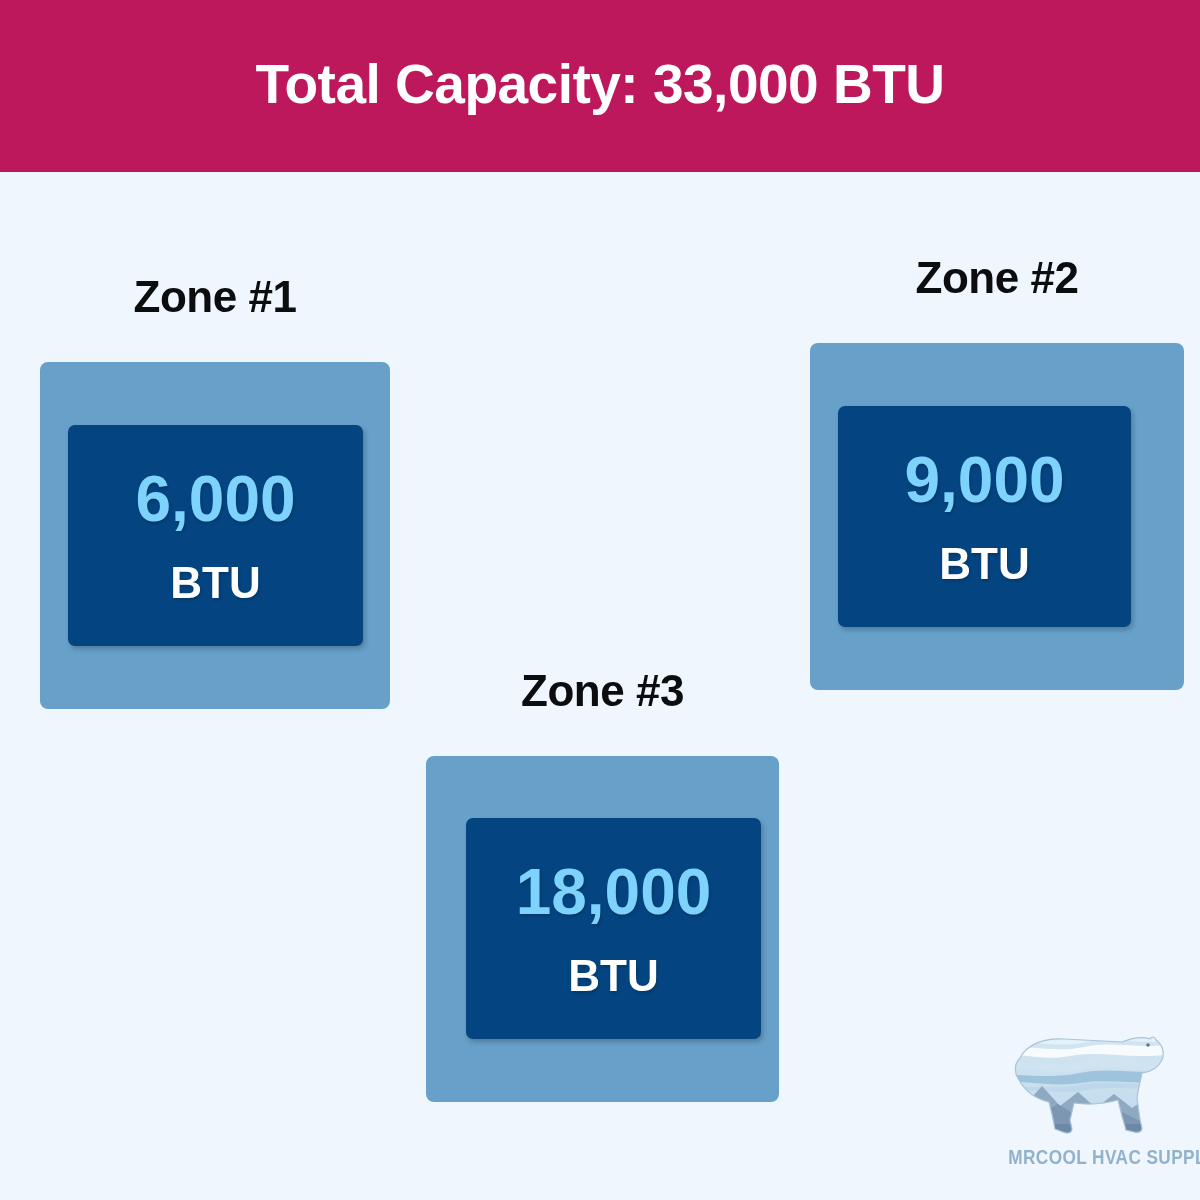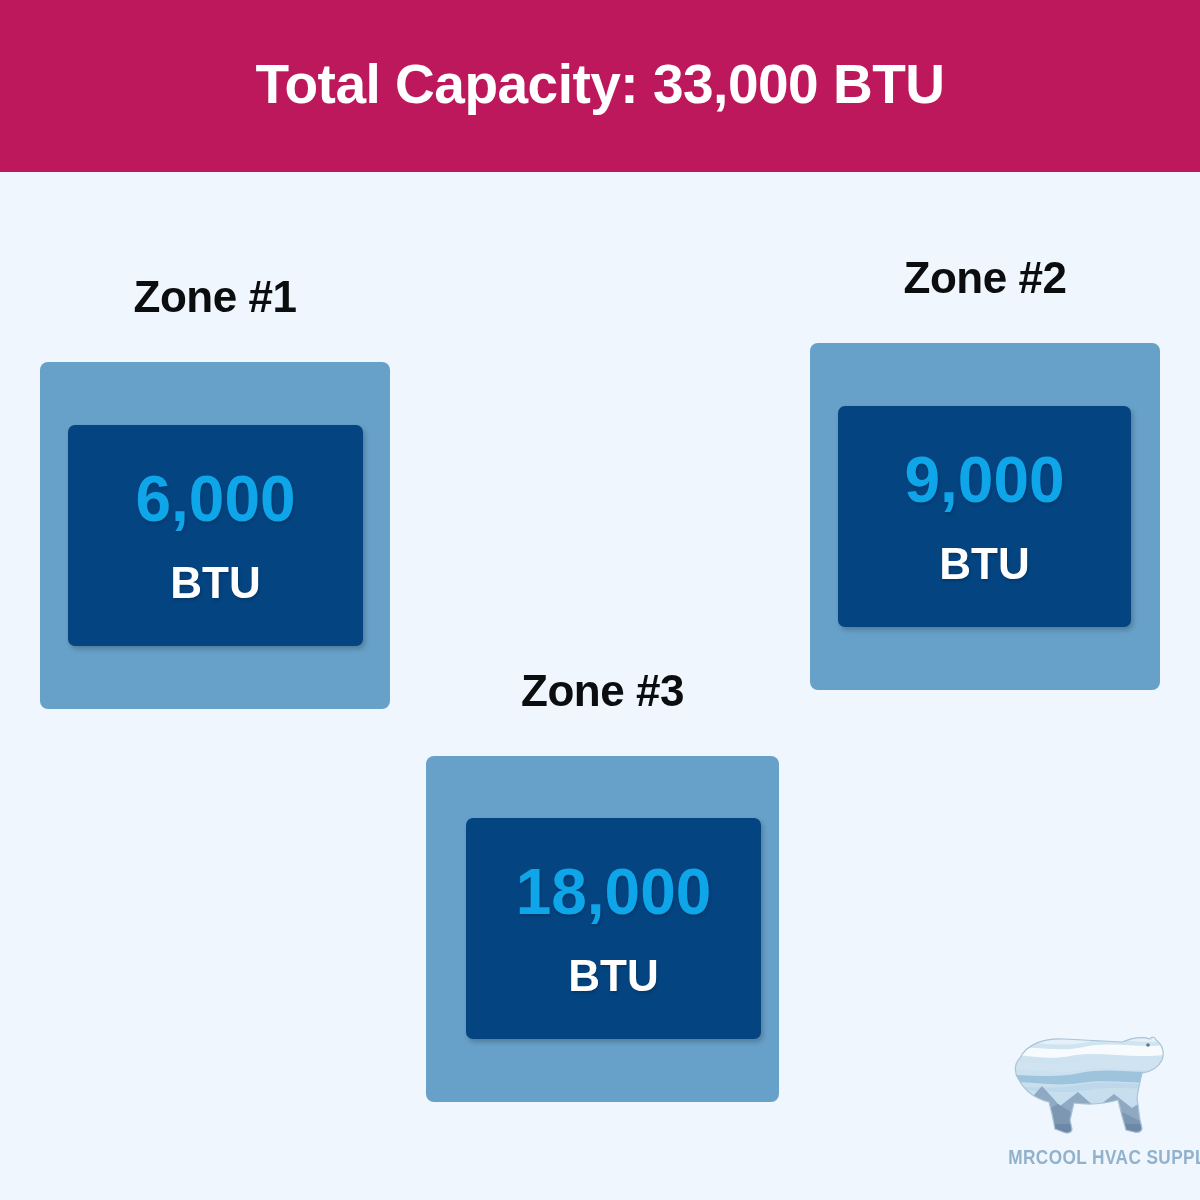--- a/index.html
+++ b/index.html
@@ -78,21 +78,21 @@
     background: #044480;
     border-radius: 7px;
     box-shadow: 2px 3px 5px rgba(0, 0, 0, 0.22);
     display: flex;
     flex-direction: column;
     align-items: center;
     justify-content: center;
     box-sizing: border-box;
   }
   .zone-value {
-    color: #0ea5e9;
+    color: #7dd3fc;
     font-size: 64px;
     font-weight: 600;
     line-height: 1;
     letter-spacing: 0px;
     white-space: nowrap;
     margin: 0 0 30px 0;
     text-shadow: 1px 2px 3px rgba(0, 0, 0, 0.18);
   }
   .zone-unit {
     color: #ffffff;
@@ -102,21 +102,21 @@
     white-space: nowrap;
     margin: 0;
     text-shadow: 1px 2px 3px rgba(0, 0, 0, 0.18);
   }
 
   
   #zone-1 { left: 40px;  top: 362px; width: 350px; height: 347px; }
   #zone-1 .zone-inner { left: 28px; top: 63px; width: 295px; height: 221px; }
 
   
-  #zone-2 { left: 810px; top: 343px; width: 350px; height: 347px; }
+  #zone-2 { left: 810px; top: 343px; width: 350px; height: 347px; padding-left: 24px; }
   #zone-2 .zone-inner { left: 28px; top: 63px; width: 293px; height: 221px; }
 
   
   #zone-3 { left: 426px; top: 756px; width: 353px; height: 346px; }
   #zone-3 .zone-inner { left: 40px; top: 62px; width: 295px; height: 221px; }
 
   
   .logo {
     position: absolute;
     left: 992px;

